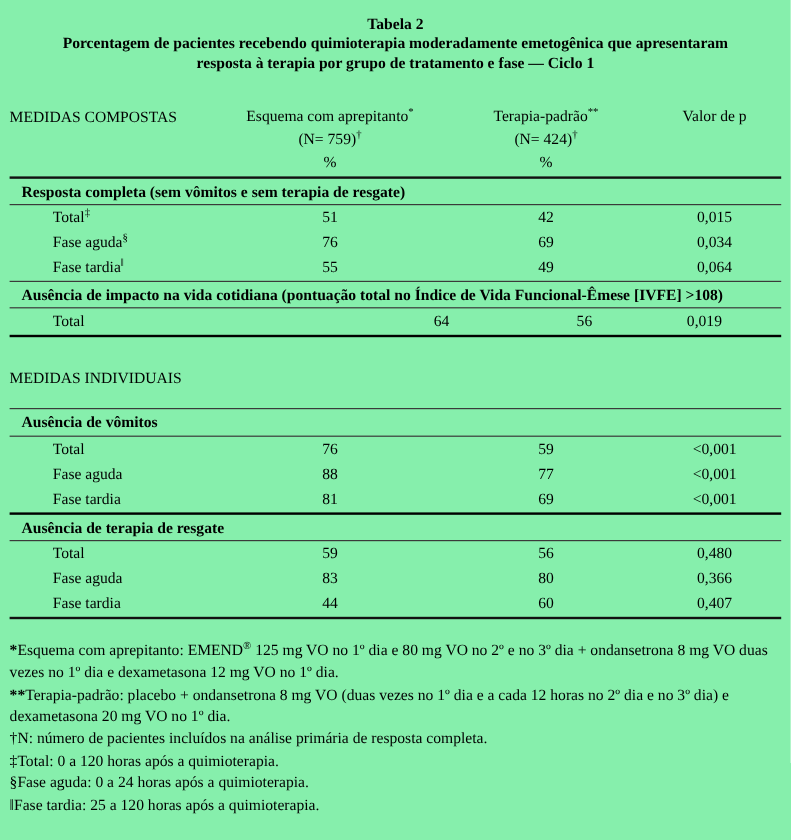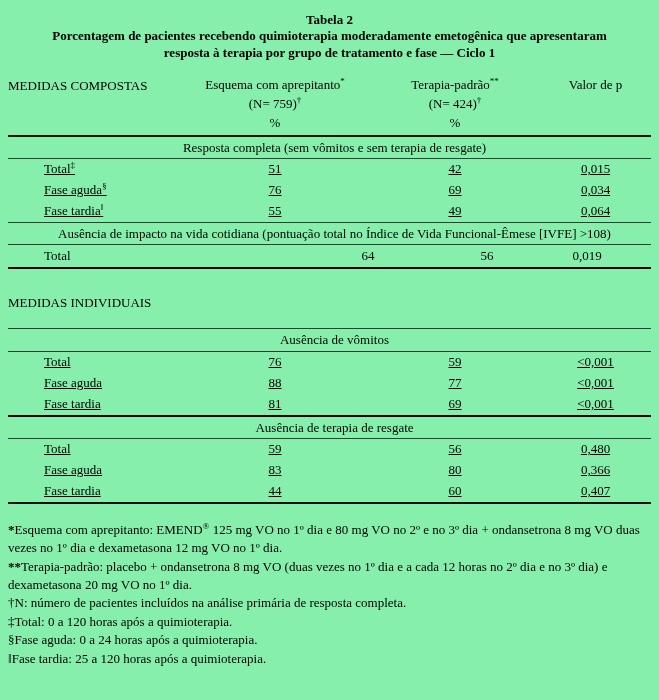--- a/index.html
+++ b/index.html
@@ -10,29 +10,29 @@
     font-family:"Liberation Serif","DejaVu Serif",serif;
     font-size:13px;line-height:1.25;
     padding:12px 8px 0 8px;box-sizing:border-box;
     overflow:hidden;
   }
   .title{font-weight:bold;text-align:center;}
   .subtitle{font-weight:bold;text-align:center;font-family:Liberation Serif, serif;}
   sup{font-size:9px;line-height:0;vertical-align:super;}
   
   .grid{display:grid;grid-template-columns:172px 190px 170px 111px;align-items:start;}
-  .thead{margin-top:16px;}
+  .thead{margin-top:28px;}
   .thead .c0{padding-top:1px;}
   .thead .c1,.thead .c2,.thead .c3{text-align:center;}
   .thead .hline{margin-bottom:3px;}
   .rule{border:none;border-top:1px solid #3a3a3a;margin:0;height:0;}
   .rule.dark{border-top-width:2px;border-top-color:#111;}
   .rule.thick{border-top-width:2.5px;border-top-color:#000;}
-  .sect-head{font-weight:normal;padding:3px 0 2px 10px;text-align:center;}
-  .row{height:21px;align-items:center;text-decoration:underline;}
+  .sect-head{font-weight:bold;padding:3px 0 2px 10px;}
+  .row{height:21px;align-items:center;}
   .row .lbl{padding-left:36px;}
   .row .val{text-align:center;}
   .impact-row{position:relative;height:22px;}
   .impact-row .lbl{padding-left:36px;line-height:22px;}
   .impact-row .val{position:absolute;top:0;line-height:22px;transform:translateX(-50%);}
   .impact-row .v1{left:360px;}
   .impact-row .v2{left:479px;}
   .impact-row .vp{left:579px;}
   .measures-label{margin-top:26px;}
   .block2-top{margin-top:17px;}

